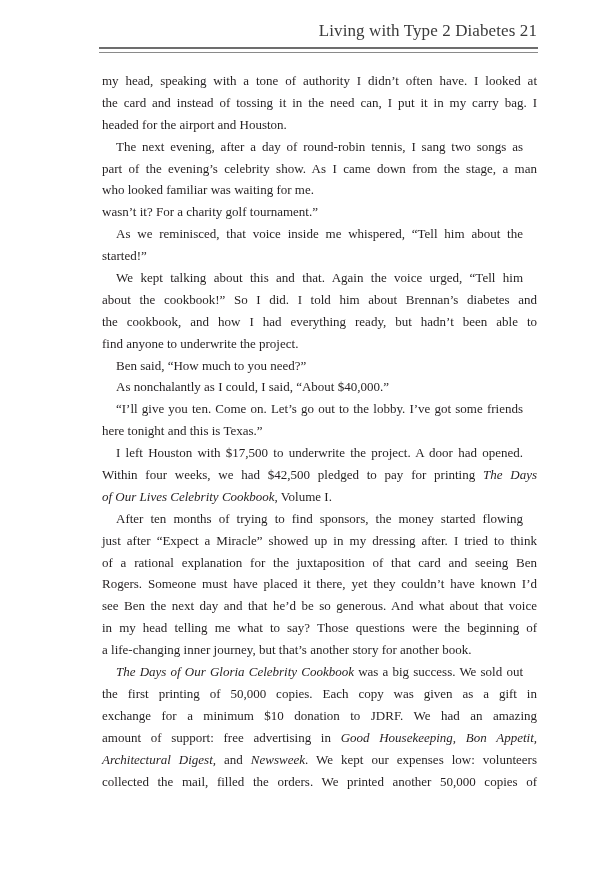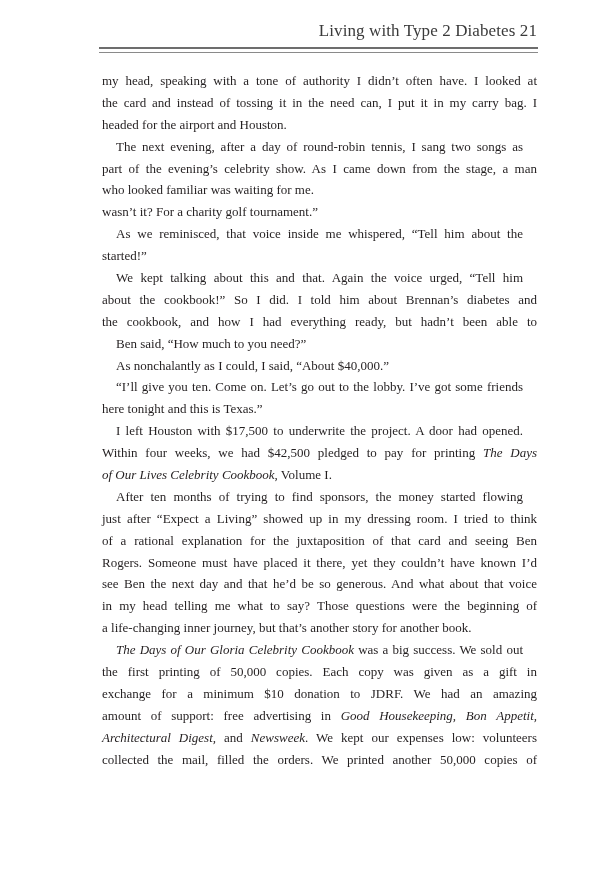--- a/index.html
+++ b/index.html
@@ -65,20 +65,23 @@
       </div>
       <div class="line indent">
         <span class="ln"><span>We kept talking about this and that. Again the voice urged, “Tell him</span></span>
       </div>
       <div class="line">
         <span class="ln"><span>about the cookbook!” So I did. I told him about Brennan’s diabetes and</span></span>
       </div>
       <div class="line">
         <span class="ln"><span>the cookbook, and how I had everything ready, but hadn’t been able to</span></span>
       </div>
+      <div class="line last">
+        <span class="ln"><span>find anyone to underwrite the project.</span></span>
+      </div>
       <div class="line indent last">
         <span class="ln"><span>Ben said, “How much to you need?”</span></span>
       </div>
       <div class="line indent last">
         <span class="ln"><span>As nonchalantly as I could, I said, “About $40,000.”</span></span>
       </div>
       <div class="line indent">
         <span class="ln"><span>“I’ll give you ten. Come on. Let’s go out to the lobby. I’ve got some friends</span></span>
       </div>
       <div class="line last">
@@ -90,21 +93,21 @@
       <div class="line">
         <span class="ln"><span>Within four weeks, we had $42,500 pledged to pay for printing </span><i>The Days</i></span>
       </div>
       <div class="line last">
         <span class="ln"><i>of Our Lives Celebrity Cookbook</i><span>, Volume I.</span></span>
       </div>
       <div class="line indent">
         <span class="ln"><span>After ten months of trying to find sponsors, the money started flowing</span></span>
       </div>
       <div class="line">
-        <span class="ln"><span>just after “Expect a Living” showed up in my dressing room. I tried to think</span></span>
+        <span class="ln"><span>just after “Expect a Miracle” showed up in my dressing after. I tried to think</span></span>
       </div>
       <div class="line">
         <span class="ln"><span>of a rational explanation for the juxtaposition of that card and seeing Ben</span></span>
       </div>
       <div class="line">
         <span class="ln"><span>Rogers. Someone must have placed it there, yet they couldn’t have known I’d</span></span>
       </div>
       <div class="line">
         <span class="ln"><span>see Ben the next day and that he’d be so generous. And what about that voice</span></span>
       </div>

